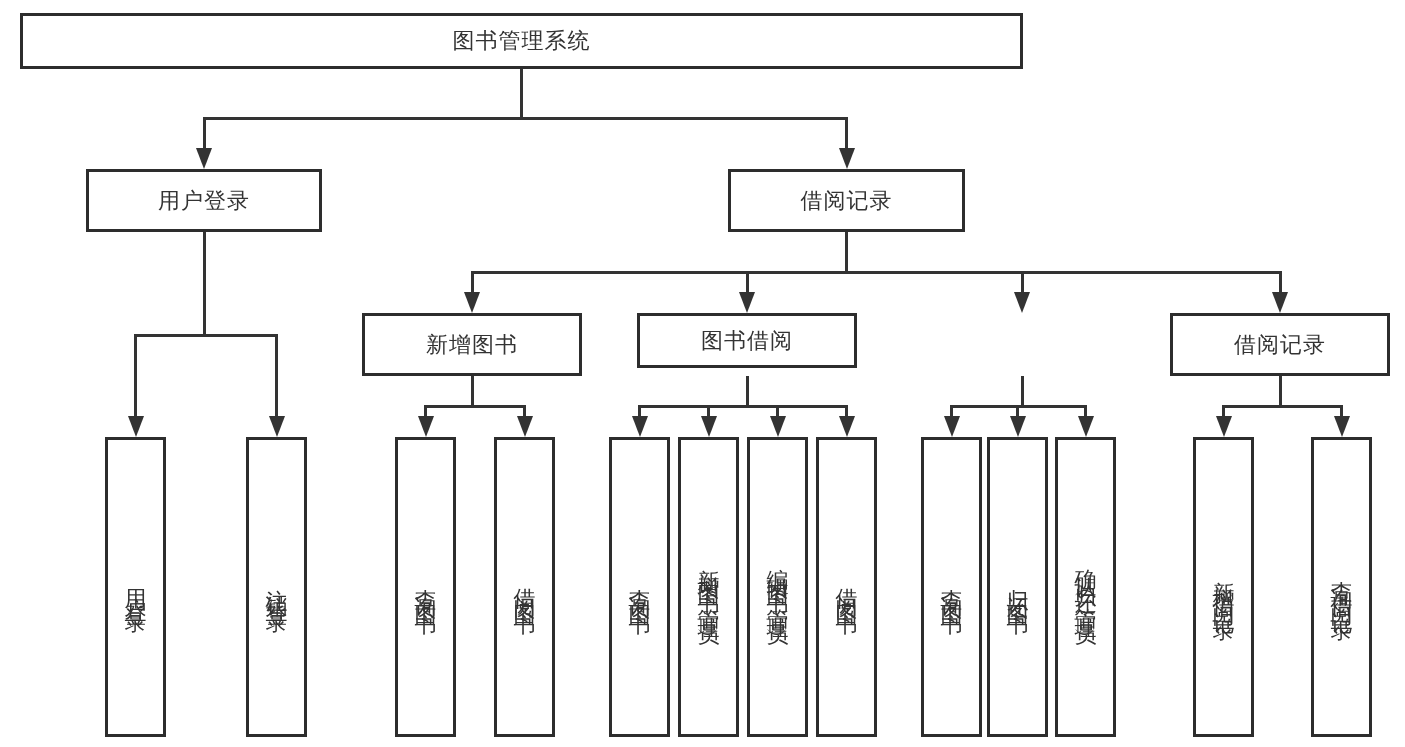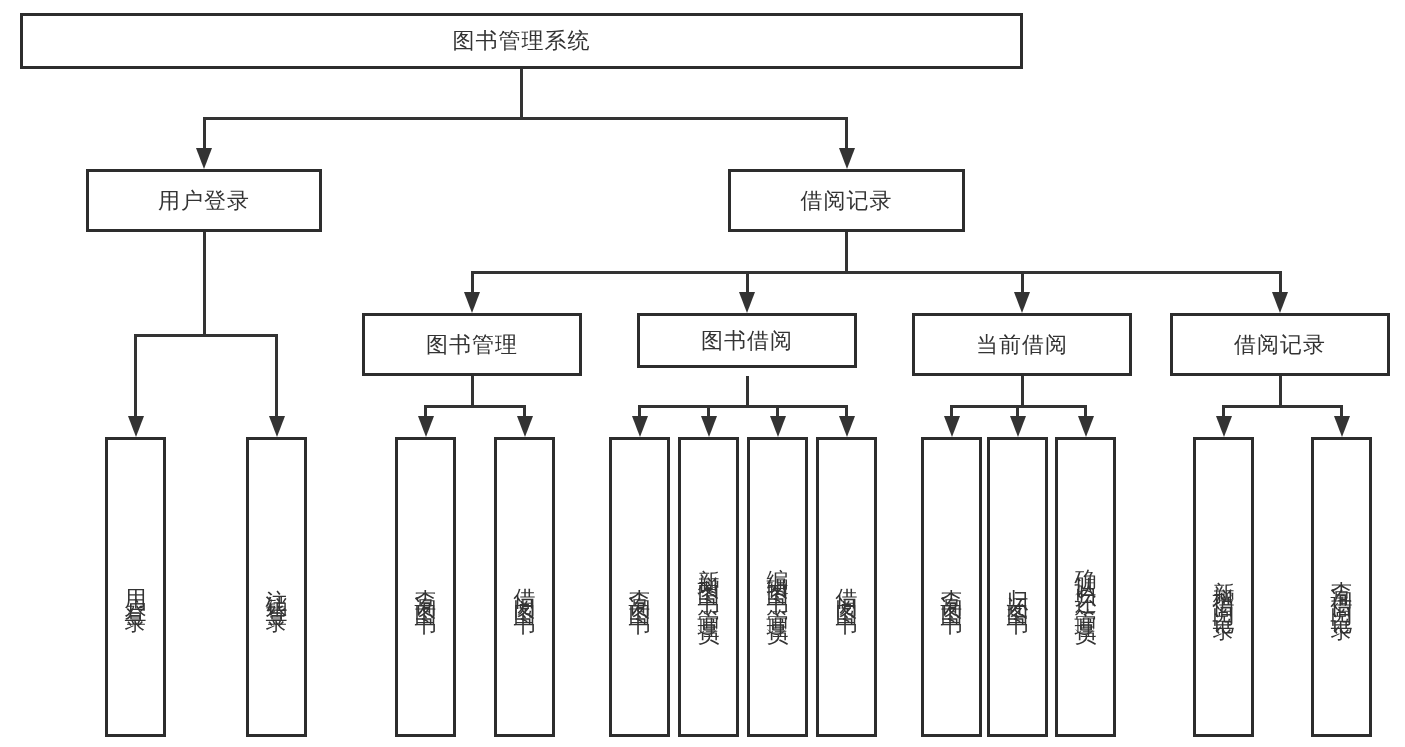--- a/index.html
+++ b/index.html
@@ -76,27 +76,24 @@
   </div>
 
   <div class="node" style="left:86px;top:169px;width:236px;height:63px">
     <span class="hlabel">用户登录</span>
   </div>
   <div class="node" style="left:728px;top:169px;width:237px;height:63px">
     <span class="hlabel">借阅记录</span>
   </div>
 
   <div class="node" style="left:362px;top:313px;width:220px;height:63px">
-    <span class="hlabel">图书管理</span>
+    <span class="hlabel">新增图书</span>
   </div>
   <div class="node" style="left:637px;top:313px;width:220px;height:55px">
     <span class="hlabel">图书借阅</span>
-  </div>
-  <div class="node" style="left:912px;top:313px;width:220px;height:63px">
-    <span class="hlabel">当前借阅</span>
   </div>
   <div class="node" style="left:1170px;top:313px;width:220px;height:63px">
     <span class="hlabel">借阅记录</span>
   </div>
 
   <div class="node" style="left:105px;top:437px;width:61px;height:300px">
     <span class="vlabel">用户登录</span>
   </div>
   <div class="node" style="left:246px;top:437px;width:61px;height:300px">
     <span class="vlabel">注销登录</span>

